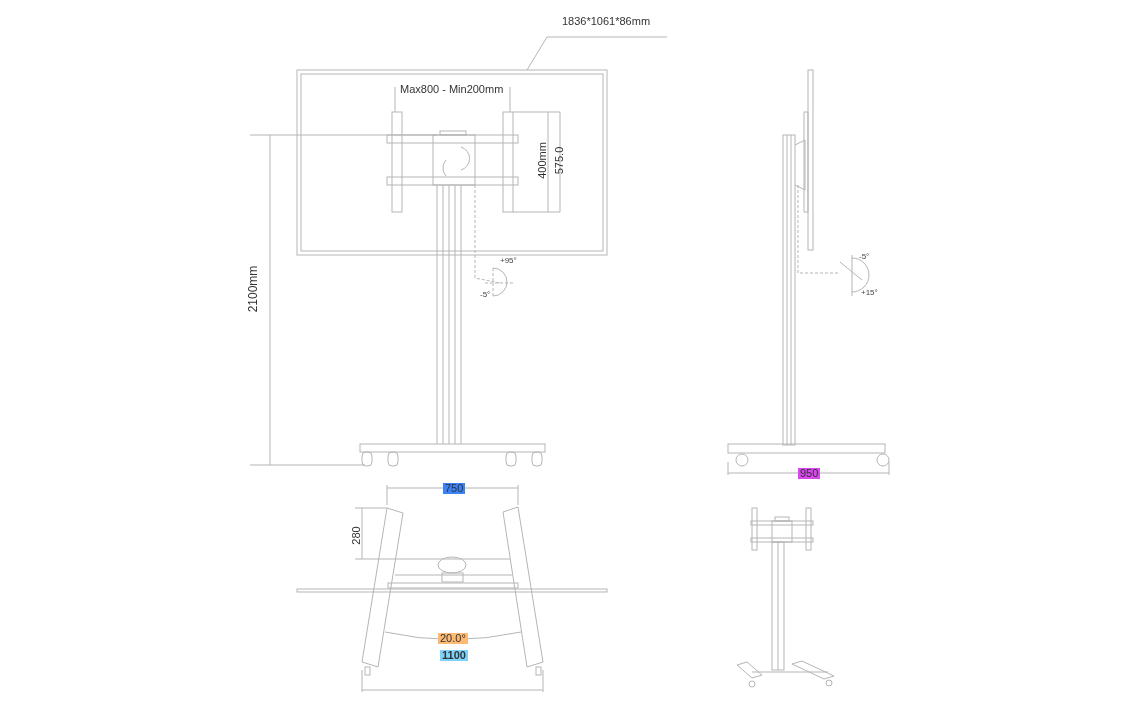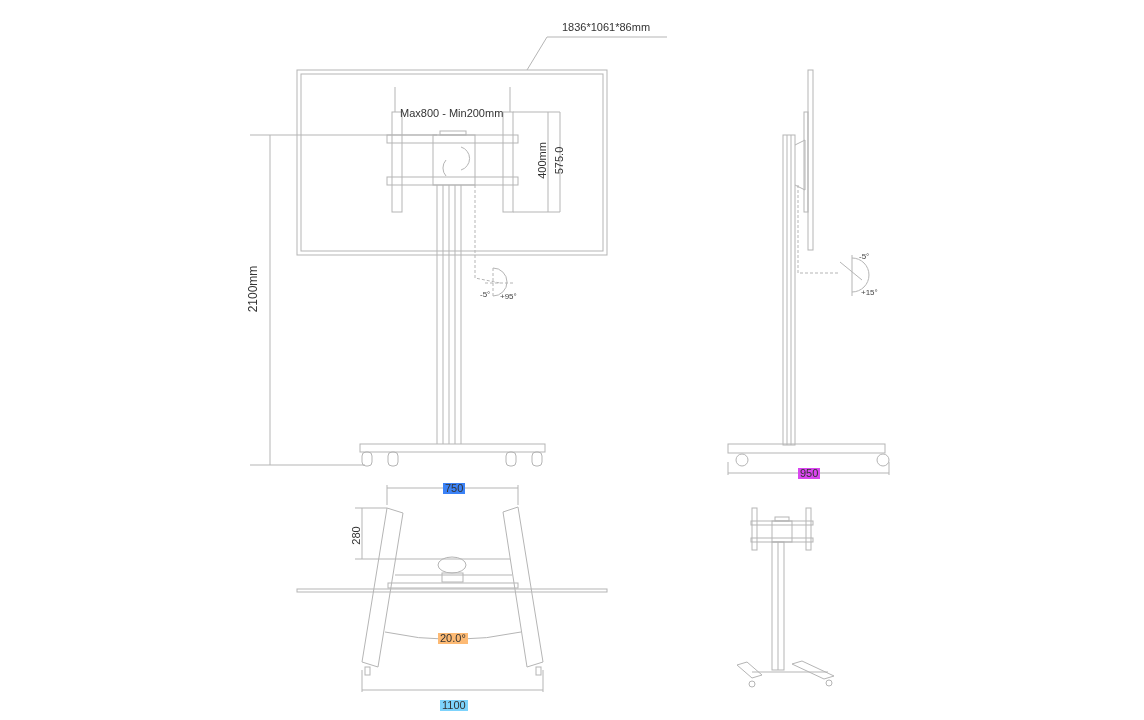--- a/index.html
+++ b/index.html
@@ -105,28 +105,28 @@
     <rect x="772" y="542" width="12" height="128"></rect>
     <line x1="778" y1="542" x2="778" y2="670"></line>
     <polygon points="737,665 747,662 762,675 752,678"></polygon>
     <polygon points="792,664 802,661 834,676 824,679"></polygon>
     <line x1="752" y1="672" x2="828" y2="672"></line>
     <circle cx="752" cy="684" r="3"></circle>
     <circle cx="829" cy="683" r="3"></circle>
   </g>
 </svg>
 
-<div class="lbl" style="left:562px;top:22px;">1836*1061*86mm</div>
-<div class="lbl" style="left:400px;top:84px;margin-top:24px;">Max800 - Min200mm</div>
+<div class="lbl" style="left:562px;top:16px;">1836*1061*86mm</div>
+<div class="lbl" style="left:400px;top:84px;">Max800 - Min200mm</div>
 <div class="lbl vert" style="left:524px;top:155px;">400mm</div>
 <div class="lbl vert" style="left:546px;top:155px;">575.0</div>
 <div class="lbl vert" style="left:230px;top:283px;font-size:12px;">2100mm</div>
-<div class="lbl sm" style="left:500px;top:257px;margin-top:36px;">+95°</div>
+<div class="lbl sm" style="left:500px;top:257px;">+95°</div>
 <div class="lbl sm" style="left:480px;top:291px;">-5°</div>
 
 <div class="lbl sm" style="left:859px;top:253px;">-5°</div>
 <div class="lbl sm" style="left:861px;top:289px;">+15°</div>
 <div class="lbl" style="left:798px;top:468px;background:#d946ef;padding:0 2px;">950</div>
 
 <div class="lbl" style="left:443px;top:483px;background:#3b82f6;padding:0 2px;">750</div>
 <div class="lbl vert" style="left:347px;top:530px;">280</div>
 <div class="lbl" style="left:438px;top:633px;background:#fdba74;padding:0 2px;">20.0°</div>
-<div class="lbl" style="left:440px;top:700px;background:#7dd3fc;padding:0 2px;">1100</div>
+<div class="lbl" style="left:440px;top:650px;background:#7dd3fc;padding:0 2px;font-weight:bold;">1100</div>
 
 </body></html>

